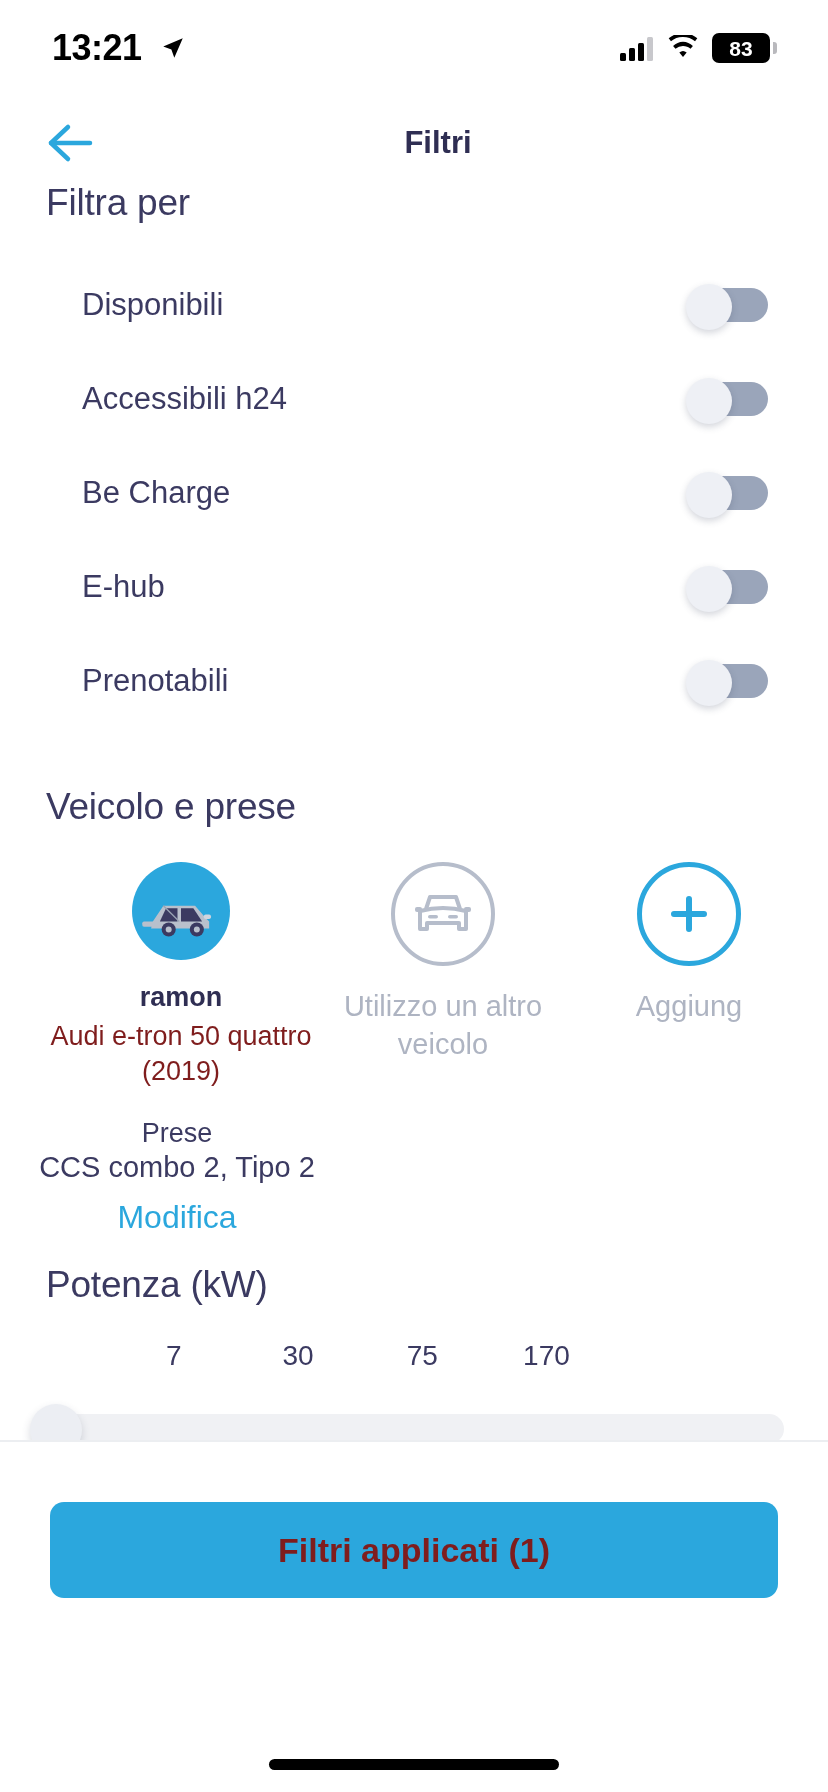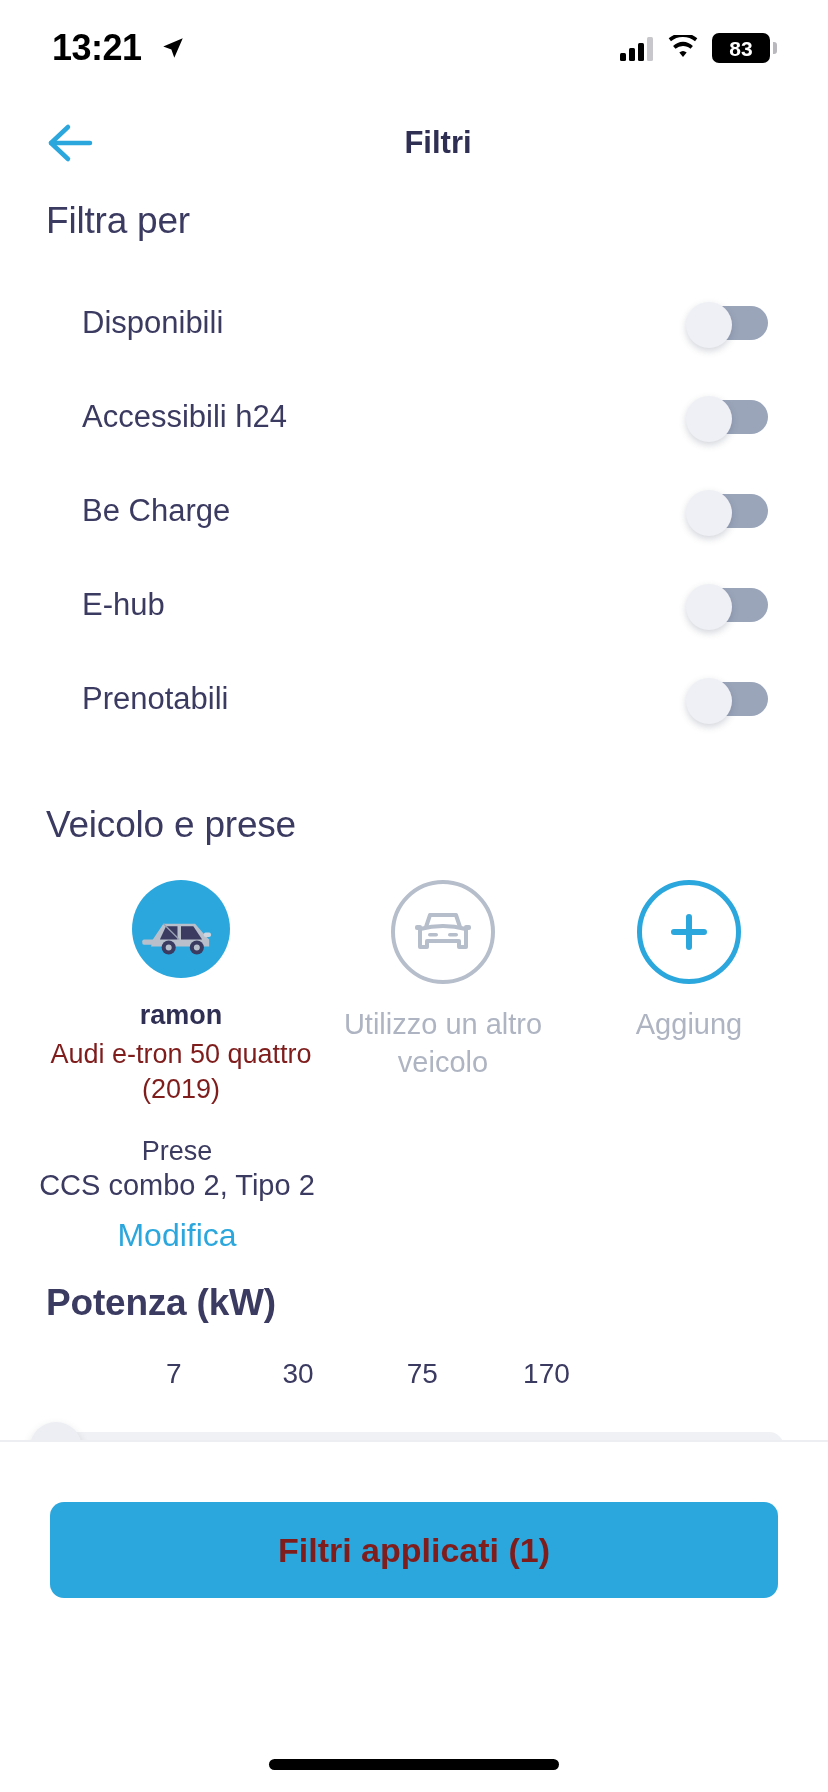--- a/index.html
+++ b/index.html
@@ -41,21 +41,21 @@
     display:flex; align-items:center; justify-content:center; cursor:pointer;
   }
 
   
   .content{ position:absolute; top:182px; left:0; width:828px; height:1240px; }
 
   .section-title{
     font-size:37px; color:#3b3a61; font-weight:400;
     padding-left:46px; letter-spacing:-0.2px;
   }
-  #filtra-title{ margin-top:18px; }
+  #filtra-title{ }
 
   .filter-list{ margin-top:34px; }
   .filter-row{
     display:flex; align-items:center; justify-content:space-between;
     height:94px; padding:0 60px 0 82px; cursor:pointer;
   }
   .filter-label{ font-size:31px; color:#3b3a61; }
 
   .toggle{ position:relative; width:82px; height:42px; cursor:pointer; flex:0 0 auto; }
   .toggle .track{
@@ -99,21 +99,21 @@
   }
 
   .prese-block{ margin-top:30px; text-align:center; width:354px; margin-left:0; }
   .prese-label{ font-size:27px; color:#3b3a61; }
   .prese-value{ font-size:29px; color:#3b3a61; line-height:1.3; }
   .modifica{
     margin-top:12px; font-size:32px; font-weight:400; color:#2ba7dd; cursor:pointer;
   }
 
   
-  #potenza-title{ margin-top:28px;font-weight:bold; }
+  #potenza-title{ margin-top:28px; }
 
   .ticks{
     position:relative; height:46px; margin-top:34px; width:828px;
   }
   .ticks span{
     position:absolute; font-size:28px; color:#3b3a61; transform:translateX(-50%);
   }
 
   .slider-wrap{ position:relative; margin-top:14px; padding:0 44px; height:58px; }
   .slider-track{

